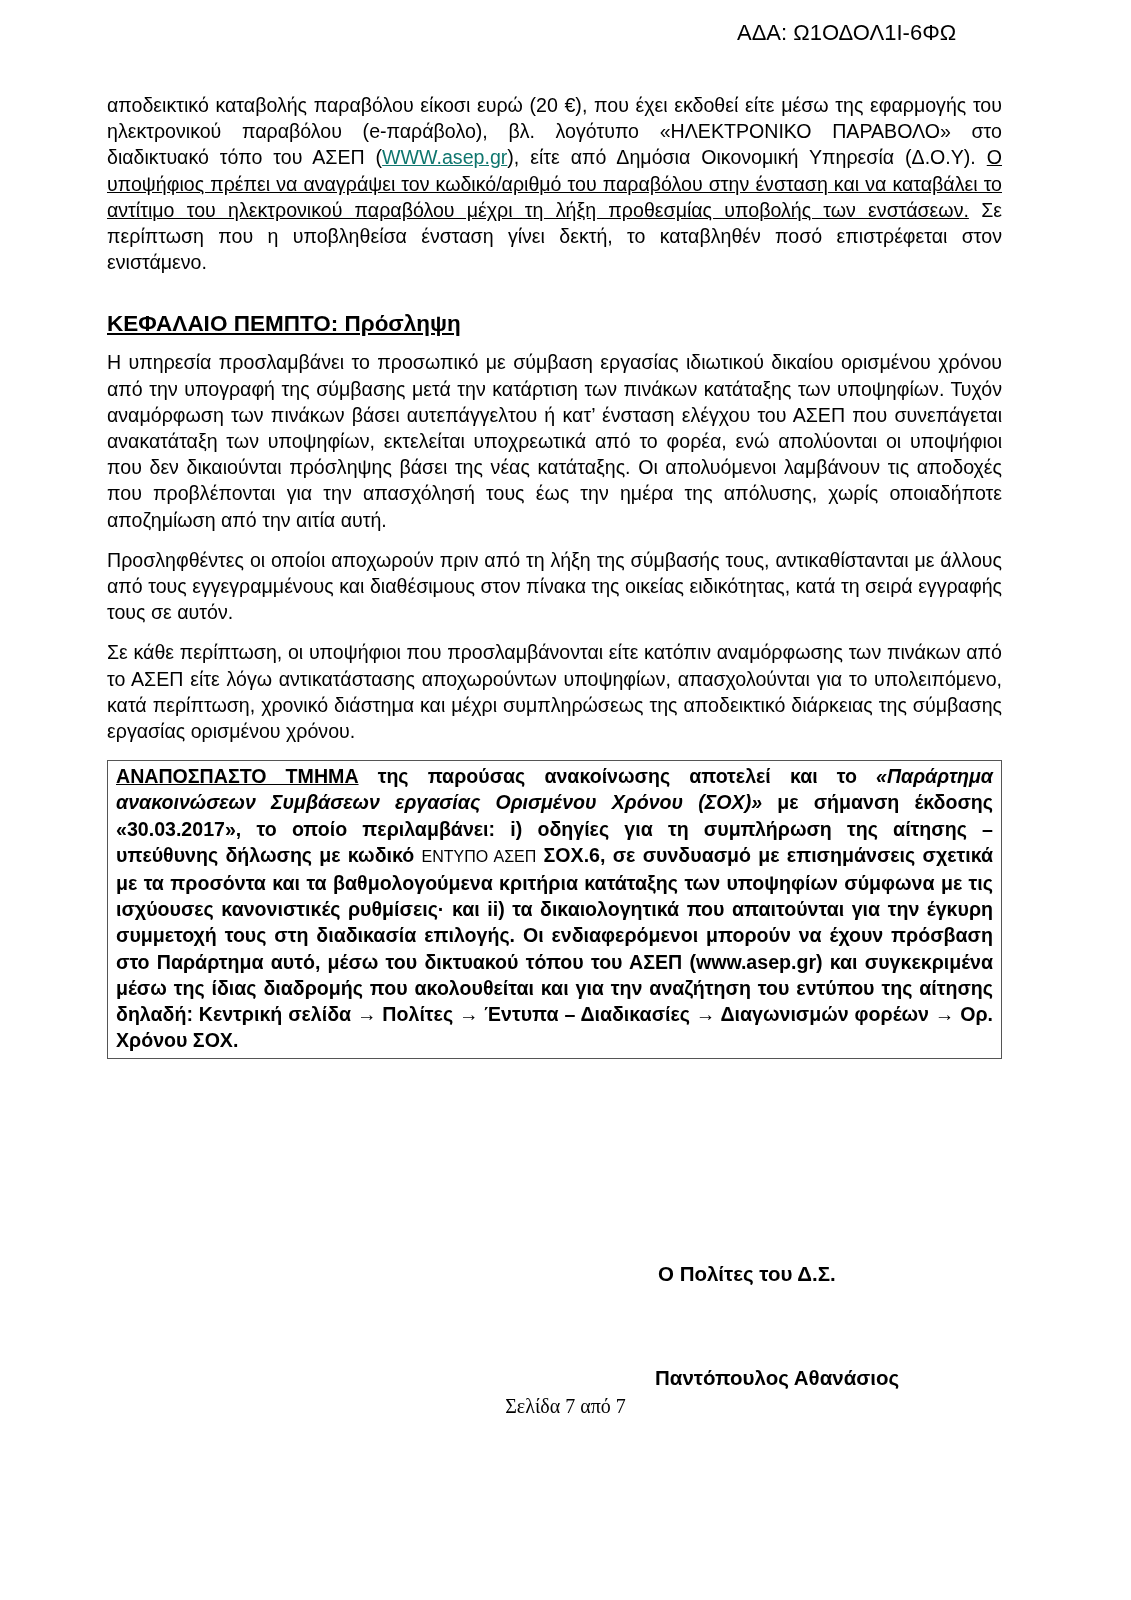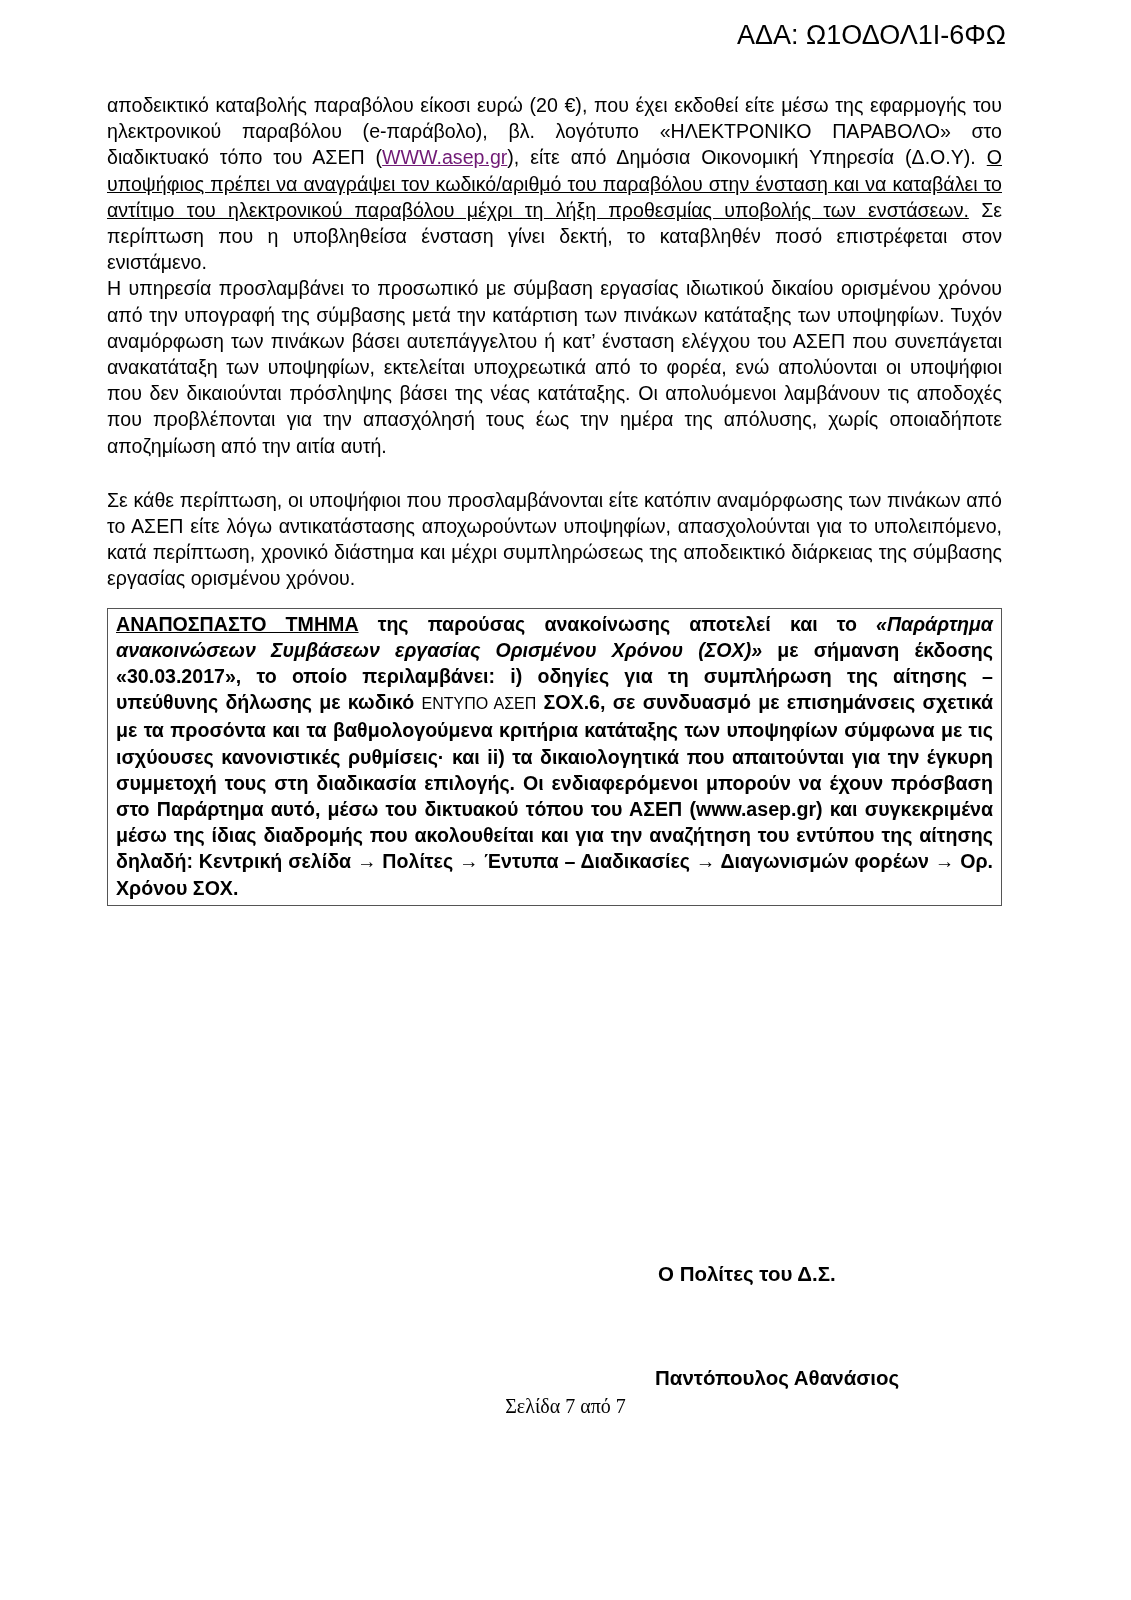--- a/index.html
+++ b/index.html
@@ -1,24 +1,24 @@
 <!DOCTYPE html>
 <html><head>
 <meta charset="utf-8">
 <style>
   html, body { margin:0; padding:0; background:#ffffff; }
   body { width:1131px; height:1600px; position:relative; overflow:hidden;
          font-family:"Liberation Sans", sans-serif; color:#000; }
-  .ada { position:absolute; top:20px; left:737px; font-size:27px; letter-spacing:0px; }
+  .ada { position:absolute; top:20px; left:737px; font-size:22px; letter-spacing:0px; }
   .content { position:absolute; left:107px; top:92px; width:895px; }
   p { margin:0; font-size:19.6px; line-height:26.2px; text-align:justify; text-align-last:auto; }
   .gap { height:14px; }
   b { font-weight:normal; }
   u { text-decoration:underline; }
-  a.link { color:#701a75; text-decoration:underline; }
+  a.link { color:#0f766e; text-decoration:underline; }
   h2 { margin:0; font-size:22.5px; font-weight:bold; text-decoration:underline; line-height:30px; }
   .h2wrap { margin-top:34px; margin-bottom:10px; }
   .box { border:1.5px solid #555; padding:2px 8px 4px 8px; margin-top:16px; }
   .box p { font-weight:bold; font-size:19.6px; line-height:26.2px; }
   .box .small { font-size:16px; font-weight:normal; }
   .box i { font-style:italic; }
   .sig1 { position:absolute; left:658px; top:1262px; font-size:20.5px; font-weight:bold; }
   .sig2 { position:absolute; left:655px; top:1366px; font-size:20.5px; font-weight:bold; }
   .footer { position:absolute; top:1395px; left:0; width:1131px; text-align:center;
             font-family:"Liberation Serif", serif; font-size:20px; }
@@ -26,24 +26,28 @@
 </head>
 <body>
 
 <div class="ada">ΑΔΑ: Ω1ΟΔΟΛ1Ι-6ΦΩ</div>
 
 <div class="content">
 
   <p><span>αποδεικτικό καταβολής </span><b>παραβόλου είκοσι ευρώ (20 €)</b><span>, που έχει εκδοθεί είτε μέσω της εφαρμογής του ηλεκτρονικού παραβόλου </span><b>(e-παράβολο),</b><span> βλ. λογότυπο «ΗΛΕΚΤΡΟΝΙΚΟ ΠΑΡΑΒΟΛΟ» στο διαδικτυακό τόπο του ΑΣΕΠ (</span><a class="link">WWW.asep.gr</a><span>), είτε από Δημόσια Οικονομική Υπηρεσία (Δ.Ο.Υ). </span><u>Ο υποψήφιος πρέπει να αναγράψει τον κωδικό/αριθμό του παραβόλου στην ένσταση και να καταβάλει το αντίτιμο του ηλεκτρονικού παραβόλου μέχρι τη λήξη προθεσμίας υποβολής των ενστάσεων.</u><span>  </span><b>Σε περίπτωση που η υποβληθείσα ένσταση γίνει δεκτή, το καταβληθέν ποσό επιστρέφεται στον ενιστάμενο.</b></p>
 
 
+  <div class="h2wrap">
+      <h2>ΚΕΦΑΛΑΙΟ ΠΕΜΠΤΟ: Πρόσληψη </h2>
+    </div>
 
   <p><span>Η υπηρεσία προσλαμβάνει το προσωπικό με σύμβαση εργασίας ιδιωτικού δικαίου ορισμένου χρόνου </span><b>από την υπογραφή της σύμβασης μετά</b><span> την κατάρτιση των πινάκων κατάταξης των υποψηφίων. Τυχόν </span><b>αναμόρφωση</b><span> των πινάκων βάσει αυτεπάγγελτου ή κατ’ ένσταση ελέγχου του ΑΣΕΠ που συνεπάγεται ανακατάταξη των υποψηφίων, εκτελείται </span><b>υποχρεωτικά</b><span> από το φορέα, ενώ απολύονται οι υποψήφιοι που δεν δικαιούνται πρόσληψης βάσει της νέας κατάταξης. Οι απολυόμενοι λαμβάνουν τις αποδοχές που προβλέπονται για την απασχόλησή τους έως την ημέρα της απόλυσης, χωρίς οποιαδήποτε αποζημίωση από την αιτία αυτή.</span></p>
   <div class="gap"></div>
 
+  <p><span>Προσληφθέντες οι οποίοι αποχωρούν πριν από τη λήξη της σύμβασής τους, </span><b>αντικαθίστανται</b><span> με άλλους από τους εγγεγραμμένους και διαθέσιμους στον πίνακα της οικείας ειδικότητας, κατά τη σειρά εγγραφής τους σε αυτόν.</span></p>
   <div class="gap"></div>
 
   <p><span>Σε κάθε περίπτωση, οι υποψήφιοι που προσλαμβάνονται είτε κατόπιν αναμόρφωσης των πινάκων από το ΑΣΕΠ είτε λόγω αντικατάστασης αποχωρούντων υποψηφίων, απασχολούνται για το </span><b>υπολειπόμενο</b><span>, κατά περίπτωση, χρονικό διάστημα και μέχρι συμπληρώσεως της </span><b>αποδεικτικό διάρκειας</b><span> της σύμβασης εργασίας ορισμένου χρόνου.</span></p>
 
   <div class="box">
     <p><u>ΑΝΑΠΟΣΠΑΣΤΟ ΤΜΗΜΑ</u><span> της παρούσας ανακοίνωσης αποτελεί και το </span><i>«Παράρτημα ανακοινώσεων Συμβάσεων εργασίας Ορισμένου Χρόνου (ΣΟΧ)»</i><span> με σήμανση έκδοσης «30.03.2017», το οποίο περιλαμβάνει: i) οδηγίες για τη συμπλήρωση της αίτησης – υπεύθυνης δήλωσης με κωδικό </span><span class="small">ΕΝΤΥΠΟ ΑΣΕΠ</span><span> ΣΟΧ.6, σε συνδυασμό με επισημάνσεις σχετικά με τα προσόντα και τα βαθμολογούμενα κριτήρια κατάταξης των υποψηφίων σύμφωνα με τις ισχύουσες κανονιστικές ρυθμίσεις· και ii) τα δικαιολογητικά που απαιτούνται για την έγκυρη συμμετοχή τους στη διαδικασία επιλογής. Οι ενδιαφερόμενοι μπορούν να έχουν πρόσβαση στο Παράρτημα αυτό, μέσω του δικτυακού τόπου του ΑΣΕΠ (www.asep.gr) και συγκεκριμένα μέσω της ίδιας διαδρομής που ακολουθείται και για την αναζήτηση του εντύπου της αίτησης δηλαδή: Κεντρική σελίδα → Πολίτες → Έντυπα – Διαδικασίες → Διαγωνισμών φορέων → Ορ. Χρόνου ΣΟΧ.</span></p>
   </div>
 
 </div>
 

